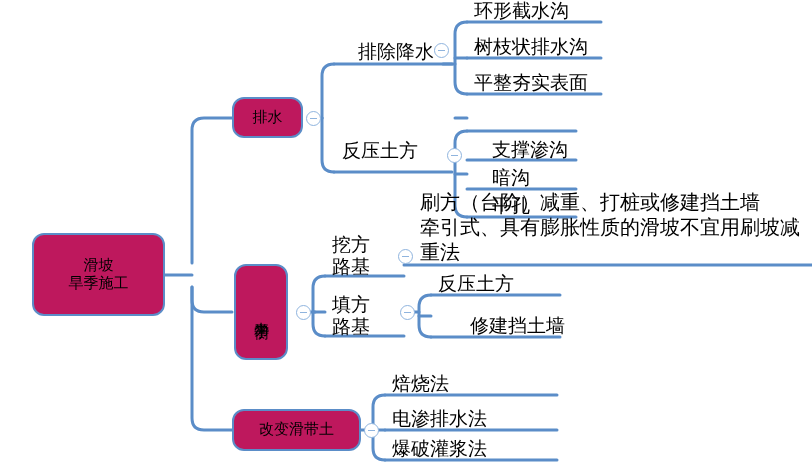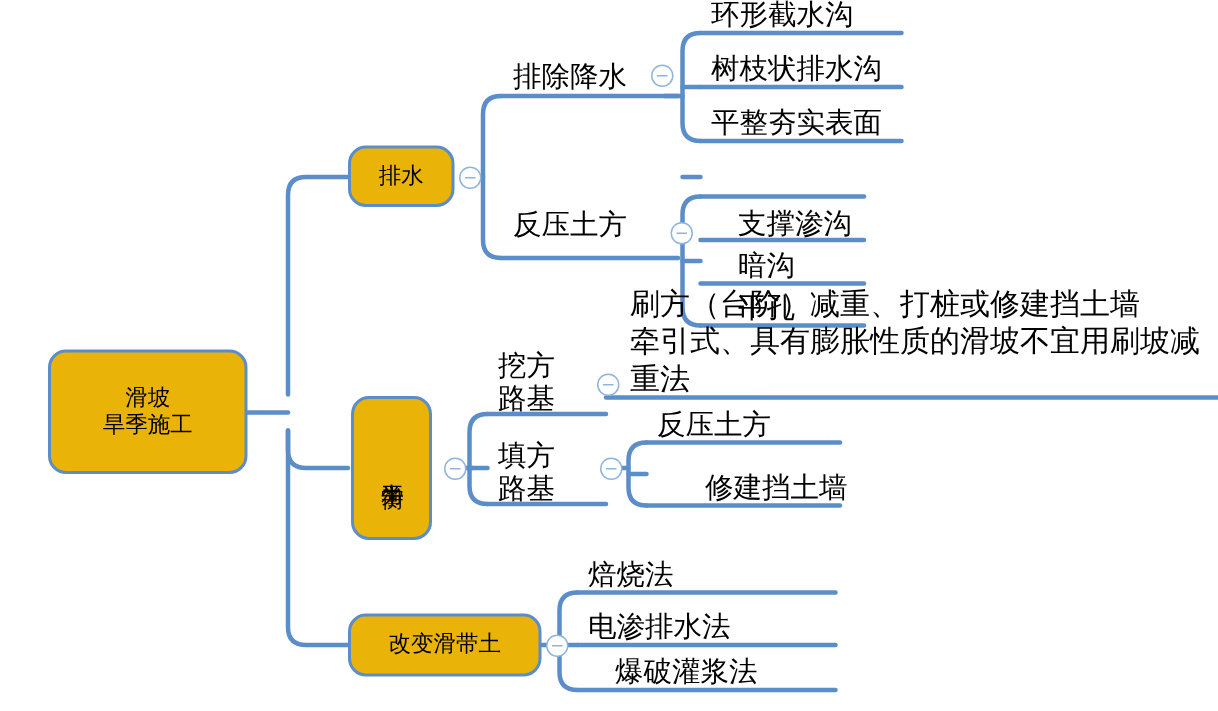--- a/index.html
+++ b/index.html
@@ -15,21 +15,21 @@
     box-sizing:border-box;
     display:flex;align-items:center;justify-content:center;
     text-align:center;
     line-height:1.15;
     white-space:pre-line;
   }
   
   .boxnode{
     border:2px solid #5b8dc8;
     border-radius:12px;
-    background:#eab308;
+    background:#be185d;
     font-size:15px;
     color:#000;
   }
   
   .textnode{
     font-size:19px;
     color:#000;
     background:transparent;
     justify-content:flex-start;
     align-items:flex-end;
@@ -128,21 +128,21 @@
   <div class="node boxnode" style="left:32px;top:233px;width:133px;height:83px;">
     <span>滑坡
 旱季施工</span>
   </div>
 
   <div class="node boxnode" style="left:232px;top:97px;width:71px;height:41px;">
     <span>排水</span>
   </div>
   <div class="toggle" style="left:306px;top:111px;"></div>
 
-  <div class="node textnode" style="left:340px;top:36px;width:105px;height:27px;">
+  <div class="node textnode" style="left:356px;top:36px;width:105px;height:27px;">
     <span>排除降水</span>
   </div>
   <div class="toggle" style="left:434px;top:43px;"></div>
 
   <div class="node textnode" style="left:472px;top:0px;width:125px;height:22px;">
     <span>环形截水沟</span>
   </div>
   <div class="node textnode" style="left:472px;top:34px;width:130px;height:24px;">
     <span>树枝状排水沟</span>
   </div>
@@ -197,17 +197,17 @@
     <span>改变滑带土</span>
   </div>
   <div class="toggle" style="left:364px;top:423px;"></div>
 
   <div class="node textnode" style="left:390px;top:371px;width:100px;height:24px;">
     <span>焙烧法</span>
   </div>
   <div class="node textnode" style="left:390px;top:405px;width:120px;height:25px;">
     <span>电渗排水法</span>
   </div>
-  <div class="node textnode" style="left:408px;top:435px;width:120px;height:25px;text-align:center;">
+  <div class="node textnode" style="left:390px;top:435px;width:120px;height:25px;text-align:center;">
     <span>爆破灌浆法</span>
   </div>
 
 </div>
 
 </body></html>

